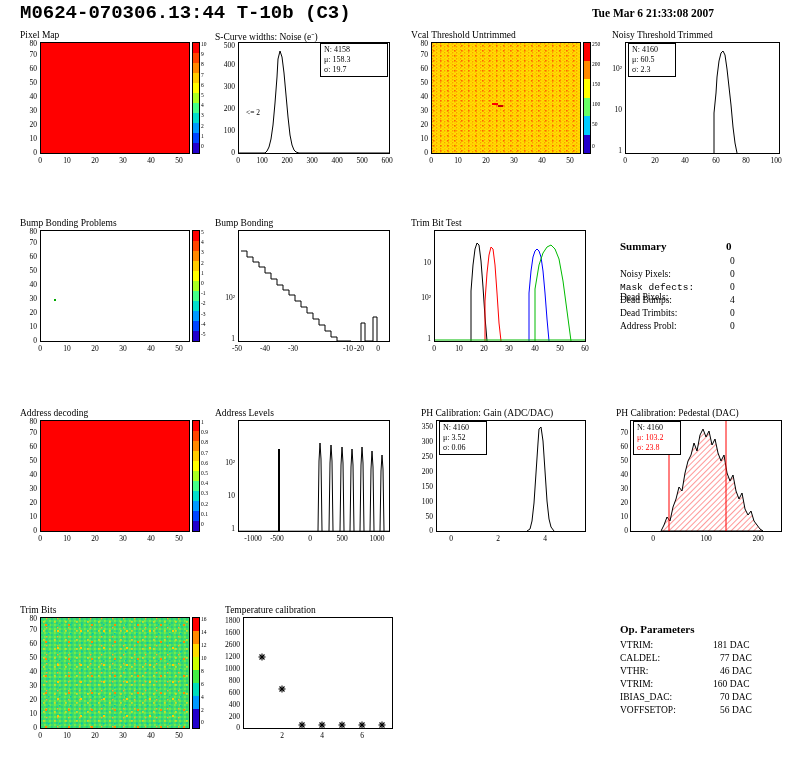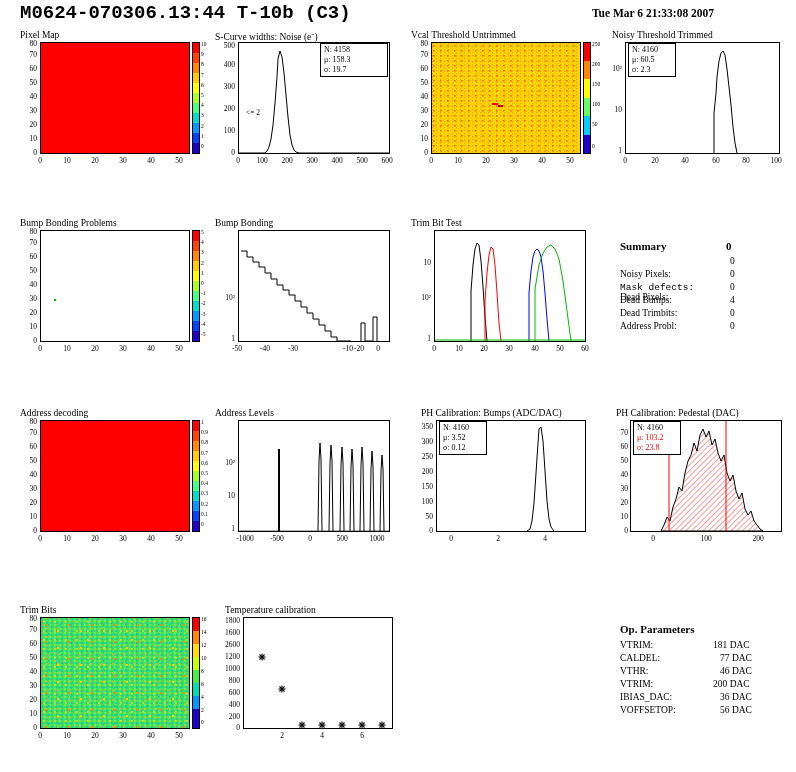--- a/index.html
+++ b/index.html
@@ -477,38 +477,38 @@
       <polyline points="111,110 112,46 113,28 114,44 115,110" fill="none" stroke="#000000" stroke-width="1"></polyline>
       <polyline points="121,110 122,44 123,26 124,42 125,110" fill="none" stroke="#000000" stroke-width="1"></polyline>
       <polyline points="131,110 132,48 133,30 134,46 135,110" fill="none" stroke="#000000" stroke-width="1"></polyline>
       <polyline points="141,110 142,50 143,34 144,48 145,110" fill="none" stroke="#000000" stroke-width="1"></polyline>
       <line x1="0" y1="110" x2="150" y2="110" stroke="#000000" stroke-width="0.6"></line>
     </svg>
   </div>
   <div class="axis-lbl-y" style="left:0px; top:116px; width:20px;">1</div>
   <div class="axis-lbl-y" style="left:0px; top:83px; width:20px;">10</div>
   <div class="axis-lbl-y" style="left:0px; top:50px; width:20px;">10²</div>
-  <div class="axis-lbl" style="left:16px; top:126px; width:28px;">-1000</div>
+  <div class="axis-lbl" style="left:24px; top:126px; width:28px;">-1000</div>
   <div class="axis-lbl" style="left:50px; top:126px; width:24px;">-500</div>
   <div class="axis-lbl" style="left:88px; top:126px; width:14px;">0</div>
   <div class="axis-lbl" style="left:117px; top:126px; width:20px;">500</div>
   <div class="axis-lbl" style="left:150px; top:126px; width:24px;">1000</div>
 </div>
 
 <div class="panel" style="left:411px; top:408px; width:180px; height:130px;">
-  <div class="panel-title" style="left:10px;">PH Calibration: Bumps (ADC/DAC)</div>
+  <div class="panel-title" style="left:10px;">PH Calibration: Gain (ADC/DAC)</div>
   <div class="plotbox" style="left:25px; top:12px; width:150px; height:112px;">
     <svg width="148" height="110" viewBox="0 0 148 110">
       <polyline points="90,110 93,108 95,100 97,82 99,52 101,22 102,8 104,6 106,20 108,50 110,80 112,98 114,106 117,110" fill="none" stroke="#000000" stroke-width="1"></polyline>
     </svg>
   </div>
   <div class="statbox" style="left:28px; top:13px; width:48px; height:34px;">
     <div>N: 4160</div>
     <div>μ: 3.52</div>
-    <div>σ: 0.12</div>
+    <div>σ: 0.06</div>
   </div>
   <div class="axis-lbl-y" style="left:0px; top:118px; width:22px;">0</div>
   <div class="axis-lbl-y" style="left:0px; top:104px; width:22px;">50</div>
   <div class="axis-lbl-y" style="left:0px; top:89px; width:22px;">100</div>
   <div class="axis-lbl-y" style="left:0px; top:74px; width:22px;">150</div>
   <div class="axis-lbl-y" style="left:0px; top:59px; width:22px;">200</div>
   <div class="axis-lbl-y" style="left:0px; top:44px; width:22px;">250</div>
   <div class="axis-lbl-y" style="left:0px; top:29px; width:22px;">300</div>
   <div class="axis-lbl-y" style="left:0px; top:14px; width:22px;">350</div>
   <div class="axis-lbl" style="left:33px; top:126px; width:14px;">0</div>
@@ -685,20 +685,20 @@
   <div class="op-row" style="left:620px; top:640px;">VTRIM:</div>
   <div class="op-row" style="left:713px; top:640px;">181 DAC</div>
 
   <div class="op-row" style="left:620px; top:653px;">CALDEL:</div>
   <div class="op-row" style="left:720px; top:653px;">77 DAC</div>
 
   <div class="op-row" style="left:620px; top:666px;">VTHR:</div>
   <div class="op-row" style="left:720px; top:666px;">46 DAC</div>
 
   <div class="op-row" style="left:620px; top:679px;">VTRIM:</div>
-  <div class="op-row" style="left:713px; top:679px;">200 DAC</div>
+  <div class="op-row" style="left:713px; top:679px;">160 DAC</div>
 
   <div class="op-row" style="left:620px; top:692px;">IBIAS_DAC:</div>
-  <div class="op-row" style="left:720px; top:692px;">36 DAC</div>
+  <div class="op-row" style="left:720px; top:692px;">70 DAC</div>
 
   <div class="op-row" style="left:620px; top:705px;">VOFFSETOP:</div>
   <div class="op-row" style="left:720px; top:705px;">56 DAC</div>
 </div>
 
 </body></html>

